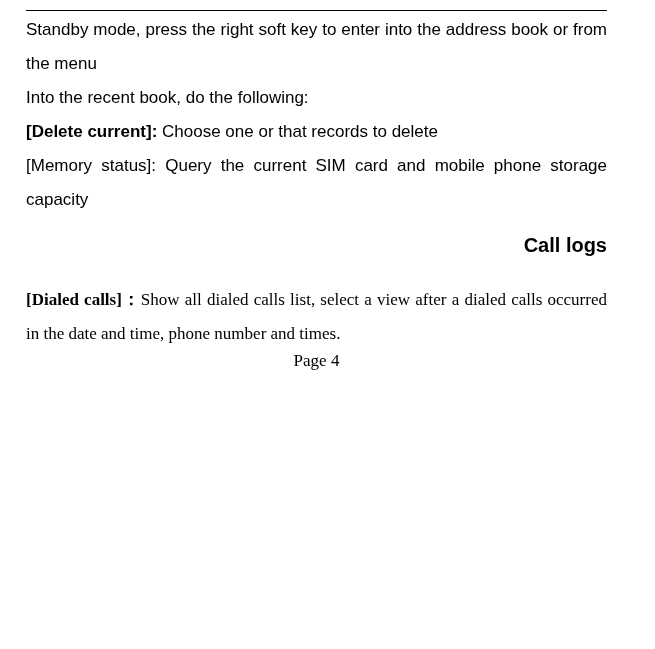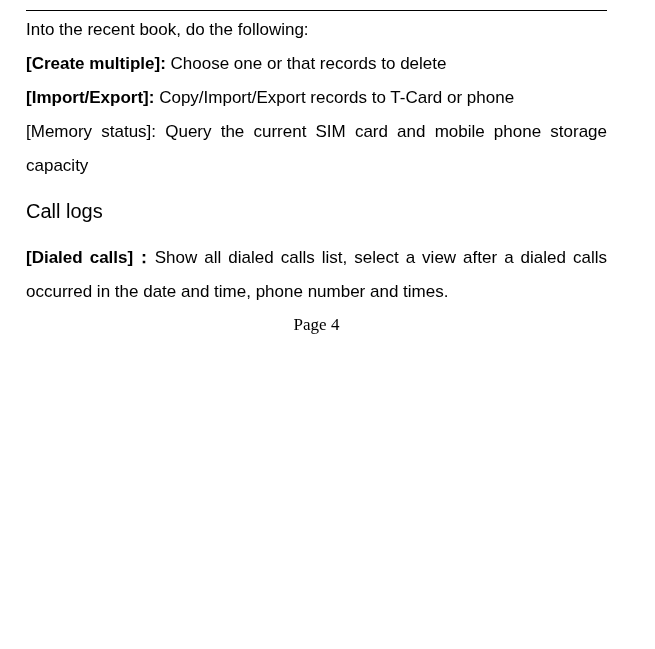--- a/index.html
+++ b/index.html
@@ -25,41 +25,40 @@
     .content {
       text-align: left;
     }
     .para {
       text-align: justify;
     }
     .bold {
       font-weight: bold;
     }
     .heading {
-      font-weight: normal;
+      font-weight: bold;
       font-size: 20px;
-      text-align: left;
+      text-align: right;
       margin: 6px 0 6px 0;
       line-height: 2.2;
     }
     .page-num {
       text-align: center;
       font-family: "Times New Roman", Times, serif;
       font-size: 17px;
-      margin-top: 6px;
       line-height: 1.2;
     }
   </style>
 </head>
 <body>
 
 <div class="divider"></div>
 
 <div class="content">
+  <div class="para">Standby mode, press the right soft key to enter into the address book or from the menu</div>
   <div class="para">Into the recent book, do the following:</div>
-  <div class="para"><span class="bold">[Create multiple]: </span><span>Choose one or that records to delete</span></div>
-  <div class="para"><span class="bold">[Import/Export]: </span><span>Copy/Import/Export records to T-Card or phone</span></div>
+  <div class="para"><span class="bold">[Delete current]: </span><span>Choose one or that records to delete</span></div>
   <div class="para">[Memory status]: Query the current SIM card and mobile phone storage capacity</div>
   <div class="heading">Call logs</div>
-  <div class="para" style="margin-top:8px;"><span class="bold"> [Dialed calls]：</span><span>Show all dialed calls list, select a view after a dialed calls occurred in the date and time, phone number and times.</span></div>
+  <div class="para" style="margin-top:16px;font-family:Liberation Serif, serif;"><span class="bold"> [Dialed calls]：</span><span>Show all dialed calls list, select a view after a dialed calls occurred in the date and time, phone number and times.</span></div>
 </div>
 
 <div class="page-num">Page 4</div>
 
 </body></html>

